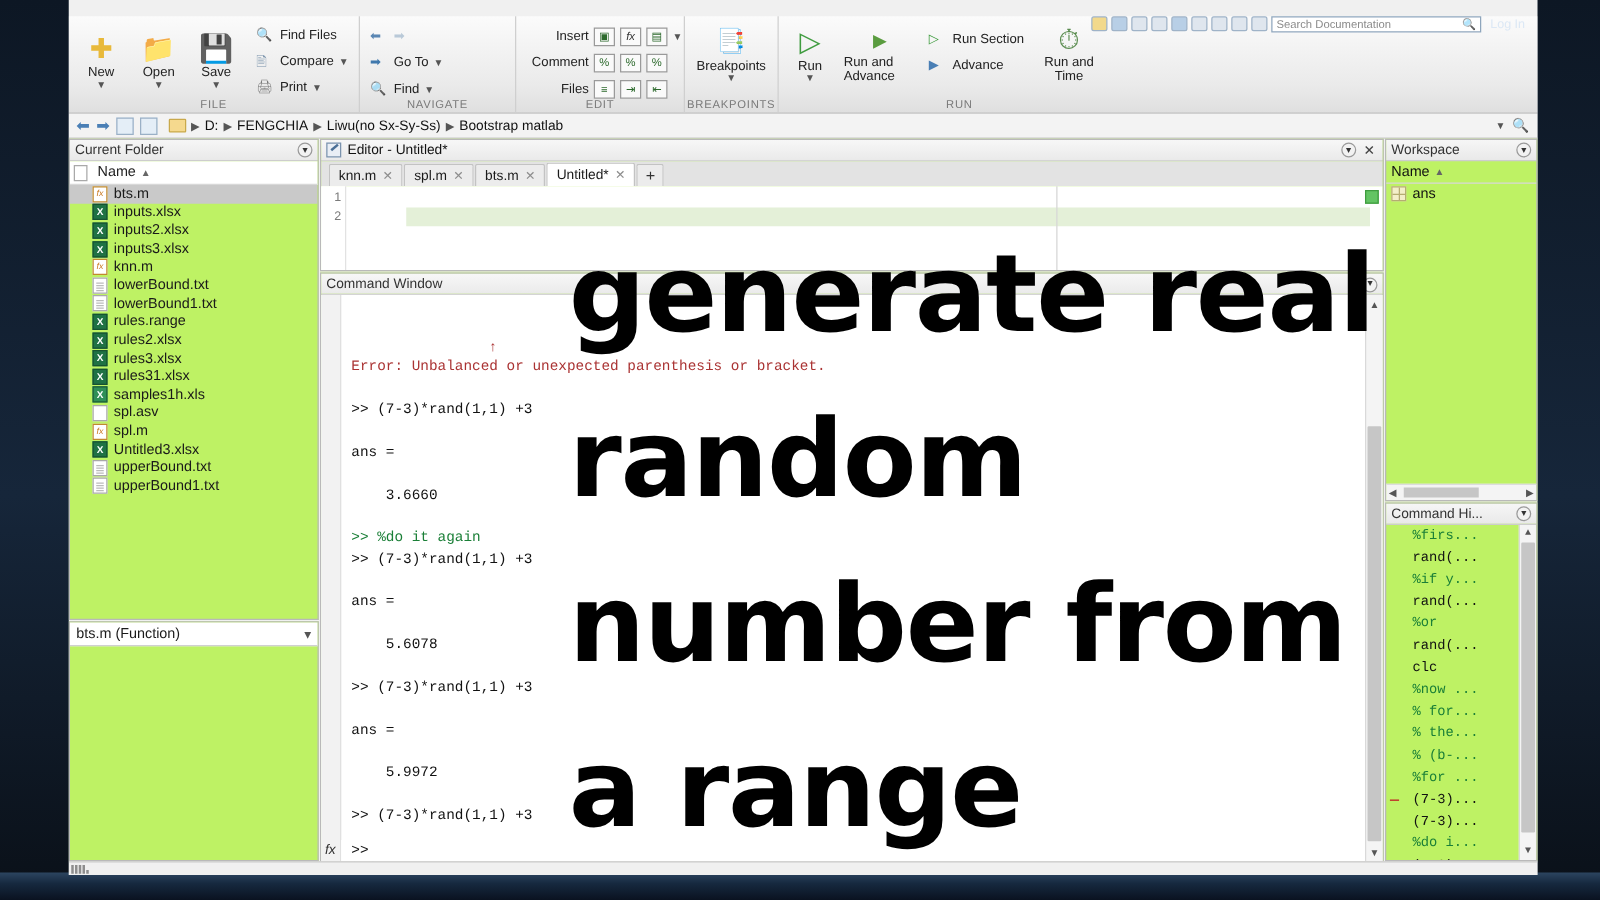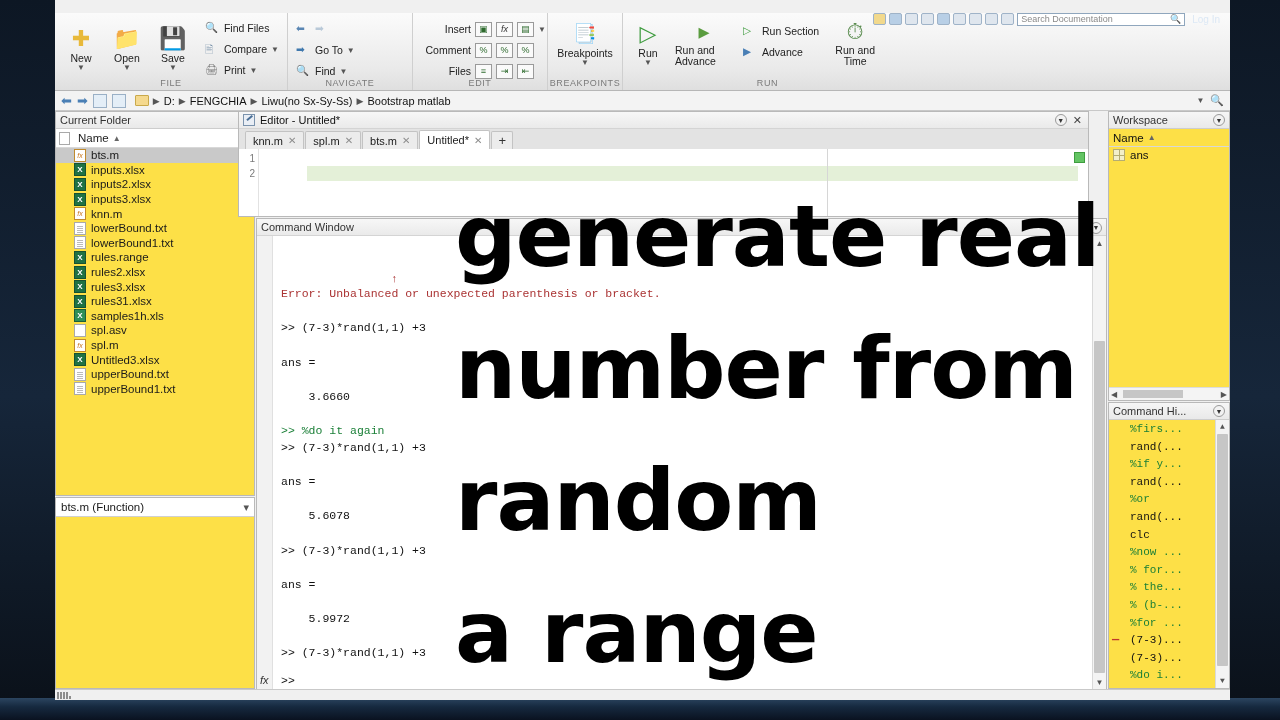--- a/index.html
+++ b/index.html
@@ -114,21 +114,21 @@
   .nav-sq { width:14px;height:14px;border:1px solid #9ab0c6;background:#e4eef7; display:inline-block;}
   .crumbs { display:flex; align-items:center; gap:4px; margin-left:4px; }
   .crumb-sep { color:#555; font-size:9px; }
   .folder-ic {
     width:14px;height:11px;background:#f5d98e;border:1px solid #c9a94b;border-radius:1px;
   }
   .addr-right { margin-left:auto; display:flex; gap:6px; align-items:center; color:#555; }
   
   .workarea { position:absolute; left:0; top:111px; width:1175px; height:578px; }
   .panel {
-    position:absolute; background:#fde047; border:1px solid #b9b9b9;
+    position:absolute; background:#bef264; border:1px solid #b9b9b9;
   }
   .panel-head {
     height:17px; background:linear-gradient(180deg,#f6f6f6,#e9e9e9);
     border-bottom:1px solid #cdcdcd;
     display:flex; align-items:center; padding:0 4px; font-size:11px; color:#333;
   }
   .panel-head .ph-actions { margin-left:auto; display:flex; gap:3px; align-items:center; }
   .circ-btn {
     width:12px;height:12px;border:1px solid #9a9a9a;border-radius:50%;
     background:#f2f2f2; font-size:7px; color:#333;
@@ -165,21 +165,21 @@
     height:19px; background:#fff; border-bottom:1px solid #d0d0d0;
     display:flex; align-items:center; padding:0 5px; font-size:11.5px; color:#1a1a1a;
   }
   .det-body { padding:8px 8px 0 8px; font-size:10.5px; color:#222; line-height:14px; }
   .det-fn { display:flex; align-items:center; gap:6px; margin-top:9px; font-size:11px;}
   .fn-ic {
     width:13px;height:13px;border-radius:2px;background:#2f6fb0;border:1px solid #1d4c7d;
     color:#fff;font-size:8px;display:inline-flex;align-items:center;justify-content:center;
   }
   
-  #editor { left:183px; top:0; width:851px; height:106px; }
+  #editor { left:201px; top:0; width:851px; height:106px; }
   .ed-title {
     height:17px; background:linear-gradient(180deg,#f7f7f7,#eaeaea);
     display:flex; align-items:center; gap:5px; padding:0 4px; font-size:11px;
     border-bottom:1px solid #d4d4d4;
   }
   .ed-ic { width:12px;height:12px;background:#e9eef5;border:1px solid #7b93ad; position:relative;}
   .ed-ic::after{content:"";position:absolute;left:2px;top:2px;width:7px;height:1.5px;background:#4a6f96;transform:rotate(-40deg);}
   .ed-tabs { height:20px; display:flex; align-items:flex-end; background:#e3e3e3; padding-left:6px; gap:0;}
   .ed-tab {
     height:18px; display:flex; align-items:center; gap:5px;
@@ -765,18 +765,18 @@
           <i style="height:7px"></i>
           <i style="height:7px"></i>
           <i style="height:3px"></i>
       </span>
     </div>
 
   </div>
 
   <div class="caption-overlay">
     <div class="cap-line">generate real</div>
+    <div class="cap-line">random</div>
     <div class="cap-line">number from</div>
-    <div class="cap-line">random</div>
     <div class="cap-line">a range</div>
   </div>
 
 </div>
 
 </body></html>

